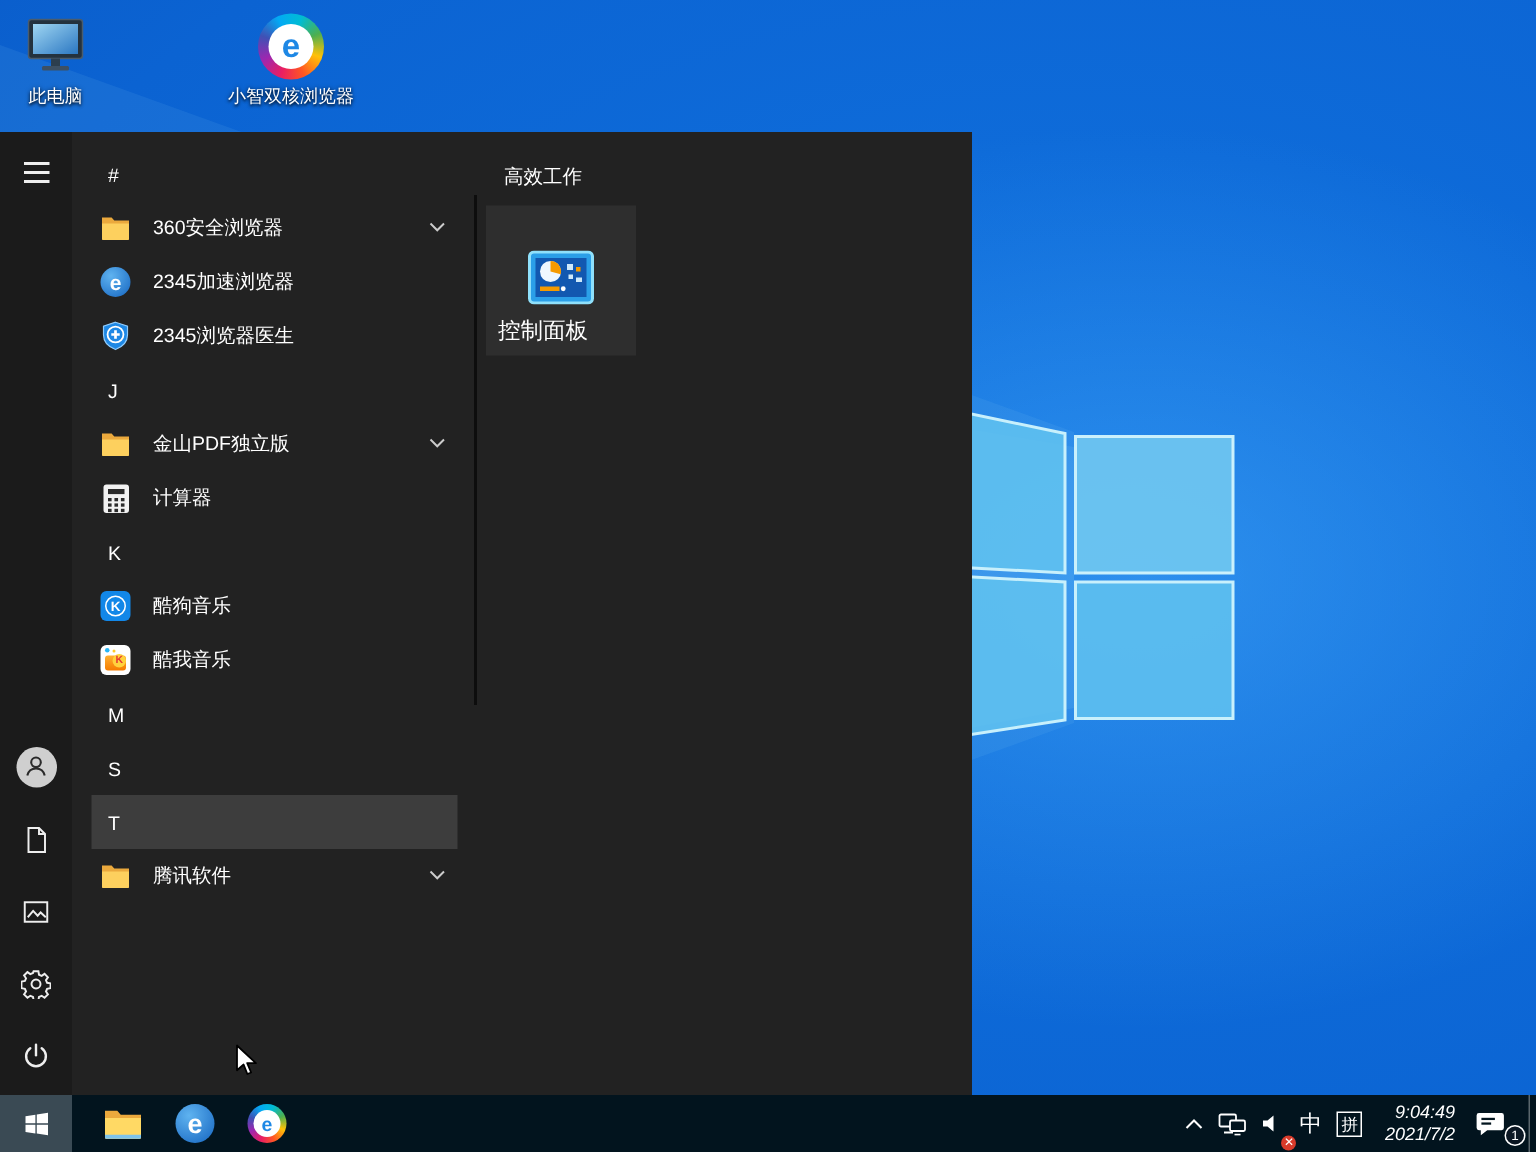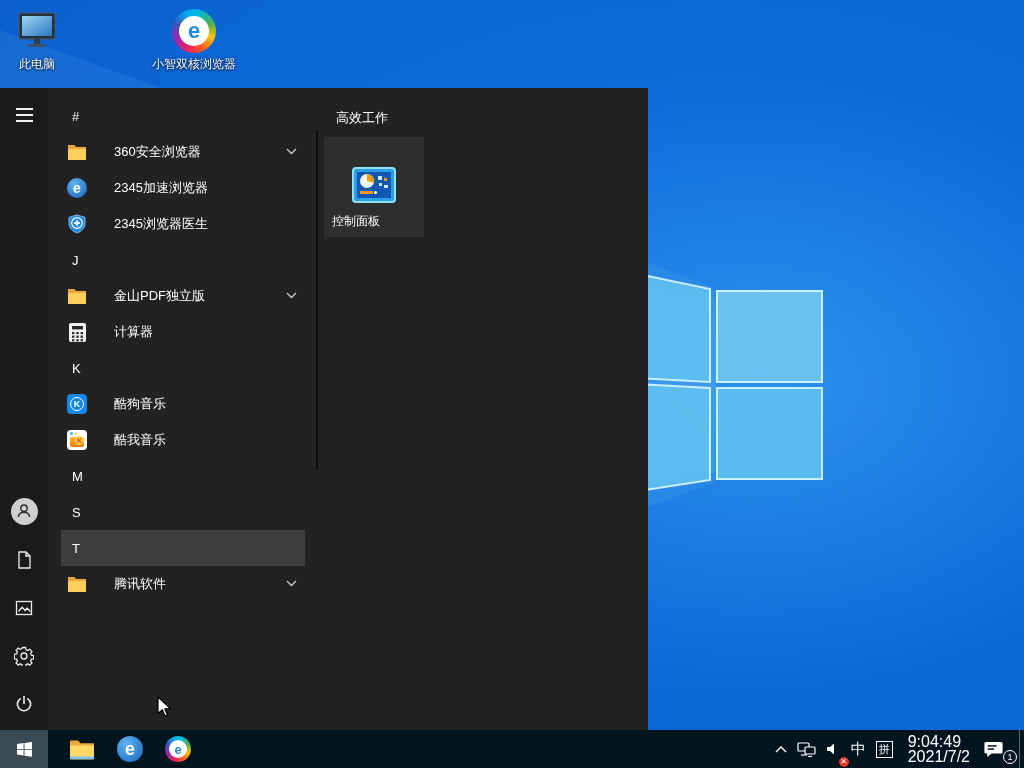--- a/index.html
+++ b/index.html
@@ -35,50 +35,50 @@
   .rail { position:absolute; left:0; top:0; width:48px; height:100%; background:#1b1b1b; }
   .rail-btn { position:absolute; left:0; width:48px; height:48px; display:flex; align-items:center; justify-content:center; }
   .hamburger { display:flex; flex-direction:column; gap:4px; }
   .hamburger span { display:block; width:17px; height:2px; background:#eee; }
   .avatar-circle { width:27px; height:27px; border-radius:50%; background:#cfcfcf; display:flex; align-items:center; justify-content:center; }
 
   .app-list { position:absolute; left:48px; top:10px; width:270px; }
   .row { height:36px; display:flex; align-items:center; margin:0 13px; position:relative; }
   .row.hl { background:#3d3d3d; }
   .row .ic { width:22px; height:22px; margin-left:5px; display:flex; align-items:center; justify-content:center; flex:none; }
-  .row .lbl { margin-left:26px; font-size:13px; white-space:nowrap; }
+  .row .lbl { margin-left:14px; font-size:13px; white-space:nowrap; }
   .row.hdr .lbl { margin-left:11px; }
   .row .chev { position:absolute; right:8px; top:14px; }
   .scroll-thumb { position:absolute; left:316px; top:42px; width:2px; height:340px; background:#0d0d0d; }
 
   .tiles { position:absolute; left:324px; top:0; }
   .tiles-title { position:absolute; left:12px; top:21px; font-size:13px; white-space:nowrap; }
   .tile { position:absolute; left:0; top:49px; width:100px; height:100px; background:#2e2e2e; }
   .tile .t-ic { position:absolute; left:28px; top:30px; }
-  .tile .t-lbl { position:absolute; left:8px; bottom:7px; font-size:12px; }
+  .tile .t-lbl { position:absolute; left:8px; bottom:7px; font-size:15px; }
 
   .small-sq { border-radius:4px; display:flex; align-items:center; justify-content:center; }
   .kugou { width:20px; height:20px; background:#1287e8; }
   .kugou .kring { width:14px; height:14px; border:1.4px solid #fff; border-radius:50%; display:flex; align-items:center; justify-content:center; font-size:9px; font-weight:bold; color:#fff; }
   .kuwo { width:20px; height:20px; background:#fff; position:relative; overflow:hidden; }
   .kuwo .box { position:absolute; left:3px; top:7px; width:14px; height:10px; background:linear-gradient(#ffb031,#f57c00); border-radius:2px; }
   .kuwo .kc { position:absolute; left:8px; top:6px; width:9px; height:9px; background:#ffd23e; border-radius:50%; color:#e53935; font-size:7px; font-weight:bold; display:flex; align-items:center; justify-content:center; }
   .kuwo .dot1,.kuwo .dot2 { position:absolute; border-radius:50%; }
   .kuwo .dot1 { left:3px; top:2px; width:3px; height:3px; background:#29b6f6; }
   .kuwo .dot2 { left:8px; top:3px; width:2px; height:2px; background:#ffca28; }
 
   
   .taskbar { position:absolute; left:0; top:730px; width:1024px; height:38px; background:#02141e; display:flex; align-items:center; }
   .tb-start { width:48px; height:38px; background:#3a4a54; display:flex; align-items:center; justify-content:center; }
   .tb-btn { width:40px; height:38px; display:flex; align-items:center; justify-content:center; }
   .tray { position:absolute; right:0; top:0; height:38px; display:flex; align-items:center; }
   .tray-item { height:38px; display:flex; align-items:center; justify-content:center; padding:0 5px; }
   .ime { font-size:15px; }
   .ime-box { width:17px; height:17px; border:1px solid #fff; font-size:11px; display:flex; align-items:center; justify-content:center; }
-  .clock { text-align:left; font-size:16px; line-height:15px; padding:0 8px 0 10px; }
+  .clock { text-align:right; font-size:12px; line-height:15px; padding:0 8px 0 10px;font-style:italic; }
   .notif { position:relative; padding-right:14px; }
   .notif-badge { position:absolute; right:2px; bottom:4px; width:14px; height:14px; border-radius:50%; background:#0b1723; border:1.5px solid #fff; color:#fff; font-size:9px; display:flex; align-items:center; justify-content:center; }
   .show-desktop { width:5px; height:38px; border-left:1px solid rgba(255,255,255,.35); }
   .mute-badge { position:absolute; right:-3px; bottom:1px; width:10px; height:10px; border-radius:50%; background:#d83b2b; color:#fff; font-size:8px; line-height:10px; text-align:center; font-weight:bold; }
 
   .cursor { position:absolute; left:157px; top:696px; pointer-events:none; }
 </style>
 </head>
 <body>
 

